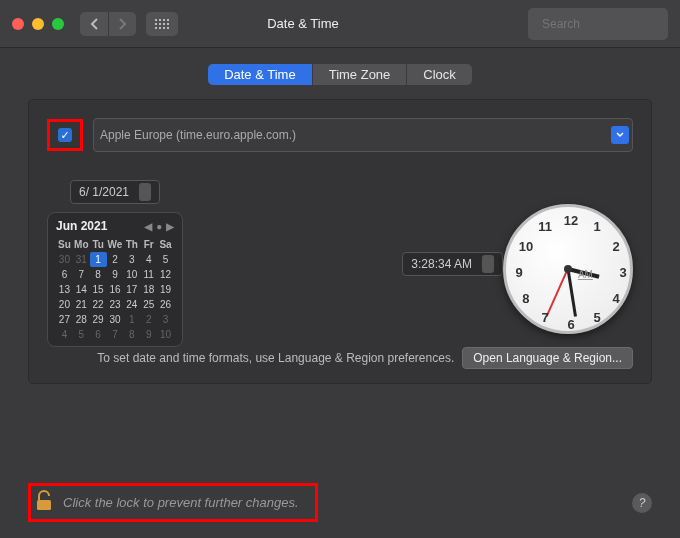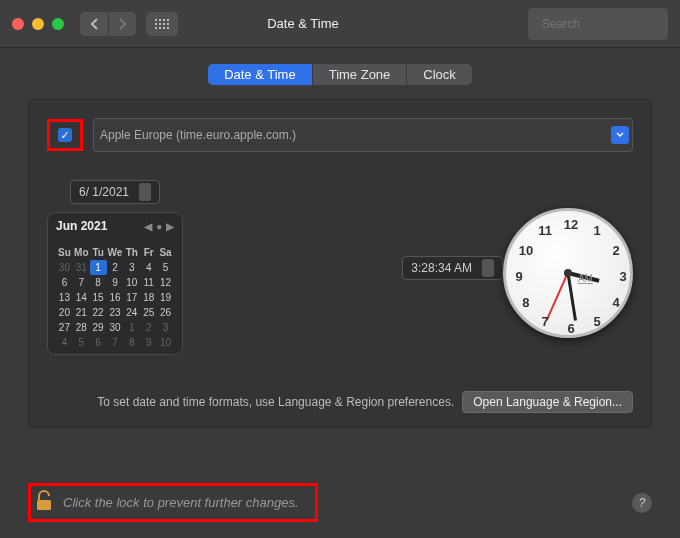--- a/index.html
+++ b/index.html
@@ -38,37 +38,37 @@
 
 .row2 { display: flex; margin-top: 28px; gap: 32px; justify-content: space-between; }
 
 .datecol { display: flex; flex-direction: column; align-items: center; }
 .dfield { background: #2b2b2d; border: 1px solid #555; border-radius: 4px; padding: 2px 8px; font-size: 12px; color: #ccc; display: flex; align-items: center; gap: 6px; }
 .stepper { width: 12px; height: 18px; background: #555; border-radius: 3px; margin-left: 4px; }
 
 .cal { margin-top: 8px; background: #2b2b2d; border: 1px solid #4a4a4c; border-radius: 8px; padding: 6px 8px 4px; width: 136px; }
 .calhdr { display: flex; justify-content: space-between; align-items: center; font-size: 12px; font-weight: 600; color: #eee; }
 .calnav { display: flex; gap: 4px; color: #888; font-size: 10px; }
-.calgrid { display: grid; grid-template-columns: repeat(7, 1fr); gap: 0; margin-top: 12px; font-size: 10px; text-align: center; }
+.calgrid { display: grid; grid-template-columns: repeat(7, 1fr); gap: 0; margin-top: 4px; font-size: 10px; text-align: center; }
 .calgrid .dh { color: #bbb; font-weight: 600; padding: 2px 0; }
 .calgrid .d { color: #ccc; padding: 2px 0; }
 .calgrid .d.dim { color: #666; }
 .calgrid .d.sel { background: #2a6fd6; color: #fff; border-radius: 2px; }
 
 .timecol { display: flex; flex-direction: row; align-items: center; }
 .clock { margin-top: 10px; width: 130px; height: 130px; border-radius: 50%; background: radial-gradient(circle at 40% 35%, #fff, #e8e8e8); border: 3px solid #bbb; position: relative; box-shadow: 0 3px 8px rgba(0,0,0,0.5); }
 .clock .num { position: absolute; font-size: 13px; font-weight: 600; color: #333; transform: translate(-50%, -50%); }
 .hand { position: absolute; left: 50%; bottom: 50%; transform-origin: bottom center; background: #222; }
 .hand.h { width: 4px; height: 32px; transform: translateX(-50%) rotate(104deg); }
 .hand.m { width: 3px; height: 48px; transform: translateX(-50%) rotate(171deg); }
 .hand.s { width: 1.5px; height: 52px; background: #d33; transform: translateX(-50%) rotate(204deg); }
 .pin { position: absolute; left: 50%; top: 50%; width: 8px; height: 8px; background: #333; border-radius: 50%; transform: translate(-50%, -50%); }
 .ampm { position: absolute; left: 58%; top: 50%; font-size: 10px; color: #999; text-decoration: underline; }
 
-.hint { margin-top: 36px; display: flex; align-items: center; justify-content: flex-end; gap: 8px; font-size: 12px; color: #bbb; }
+.hint { display: flex; align-items: center; justify-content: flex-end; gap: 8px; font-size: 12px; color: #bbb; }
 .btn { background: #5a5a5c; border: 1px solid #6a6a6c; border-radius: 4px; padding: 3px 10px; font-size: 12px; color: #eee; }
 
 
 .footer { position: absolute; left: 0; bottom: 16px; width: 100%; padding: 0 28px; display: flex; align-items: center; font-style: italic; }
 .redbox2 { border: 3px solid #ff0000; padding: 4px 16px 4px 4px; display: flex; align-items: center; gap: 10px; }
 .lockicon { color: #d89a3a; }
 .help { margin-left: auto; width: 20px; height: 20px; border-radius: 50%; background: #5a5a5c; display: flex; align-items: center; justify-content: center; color: #ccc; font-size: 12px; }
 </style>
 </head>
 <body>

